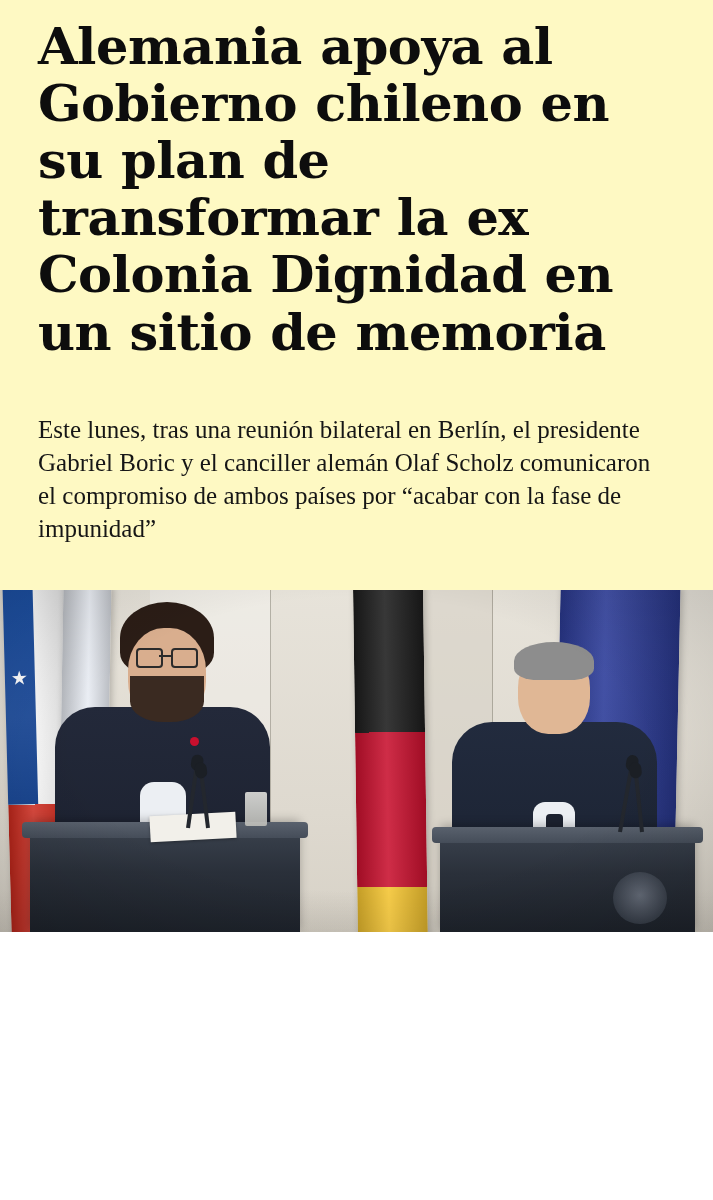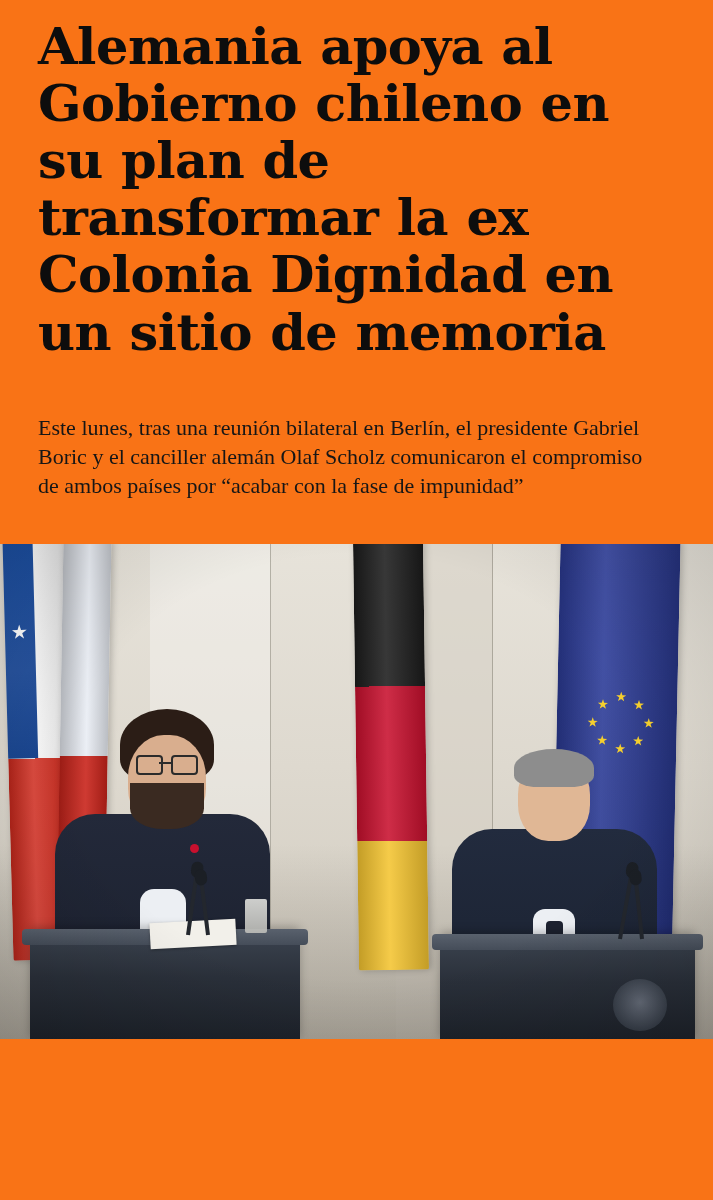--- a/index.html
+++ b/index.html
@@ -9,45 +9,45 @@
   }
   body {
     width: 713px;
     height: 1200px;
     overflow: hidden;
     font-family: "Liberation Serif", serif;
     color: #111111;
   }
   .article {
     width: 713px;
-    height: 1200px;
+    height: 932px;
     position: relative;
     display: flex;
     flex-direction: column;
-    background: #f97316;
+    background: #fef9c3;
   }
   .text-block {
     padding: 18px 38px 0 38px;
     box-sizing: border-box;
   }
   .headline {
     font-family: "DejaVu Serif", "Liberation Serif", serif;
     font-weight: bold;
     font-size: 51px;
     line-height: 1.12;
     letter-spacing: -0.5px;
     color: #0d0d0d;
     margin: 0;
     padding: 0;
     word-spacing: 1px;
   }
   .standfirst {
     font-family: "Liberation Serif", serif;
     font-weight: normal;
-    font-size: 22px;
+    font-size: 25px;
     line-height: 1.33;
     color: #161616;
     margin: 52px 0 0 0;
     padding: 0 8px 0 0;
   }
   .photo-wrap {
     margin-top: 44px;
     width: 713px;
     height: 495px;
     position: relative;

